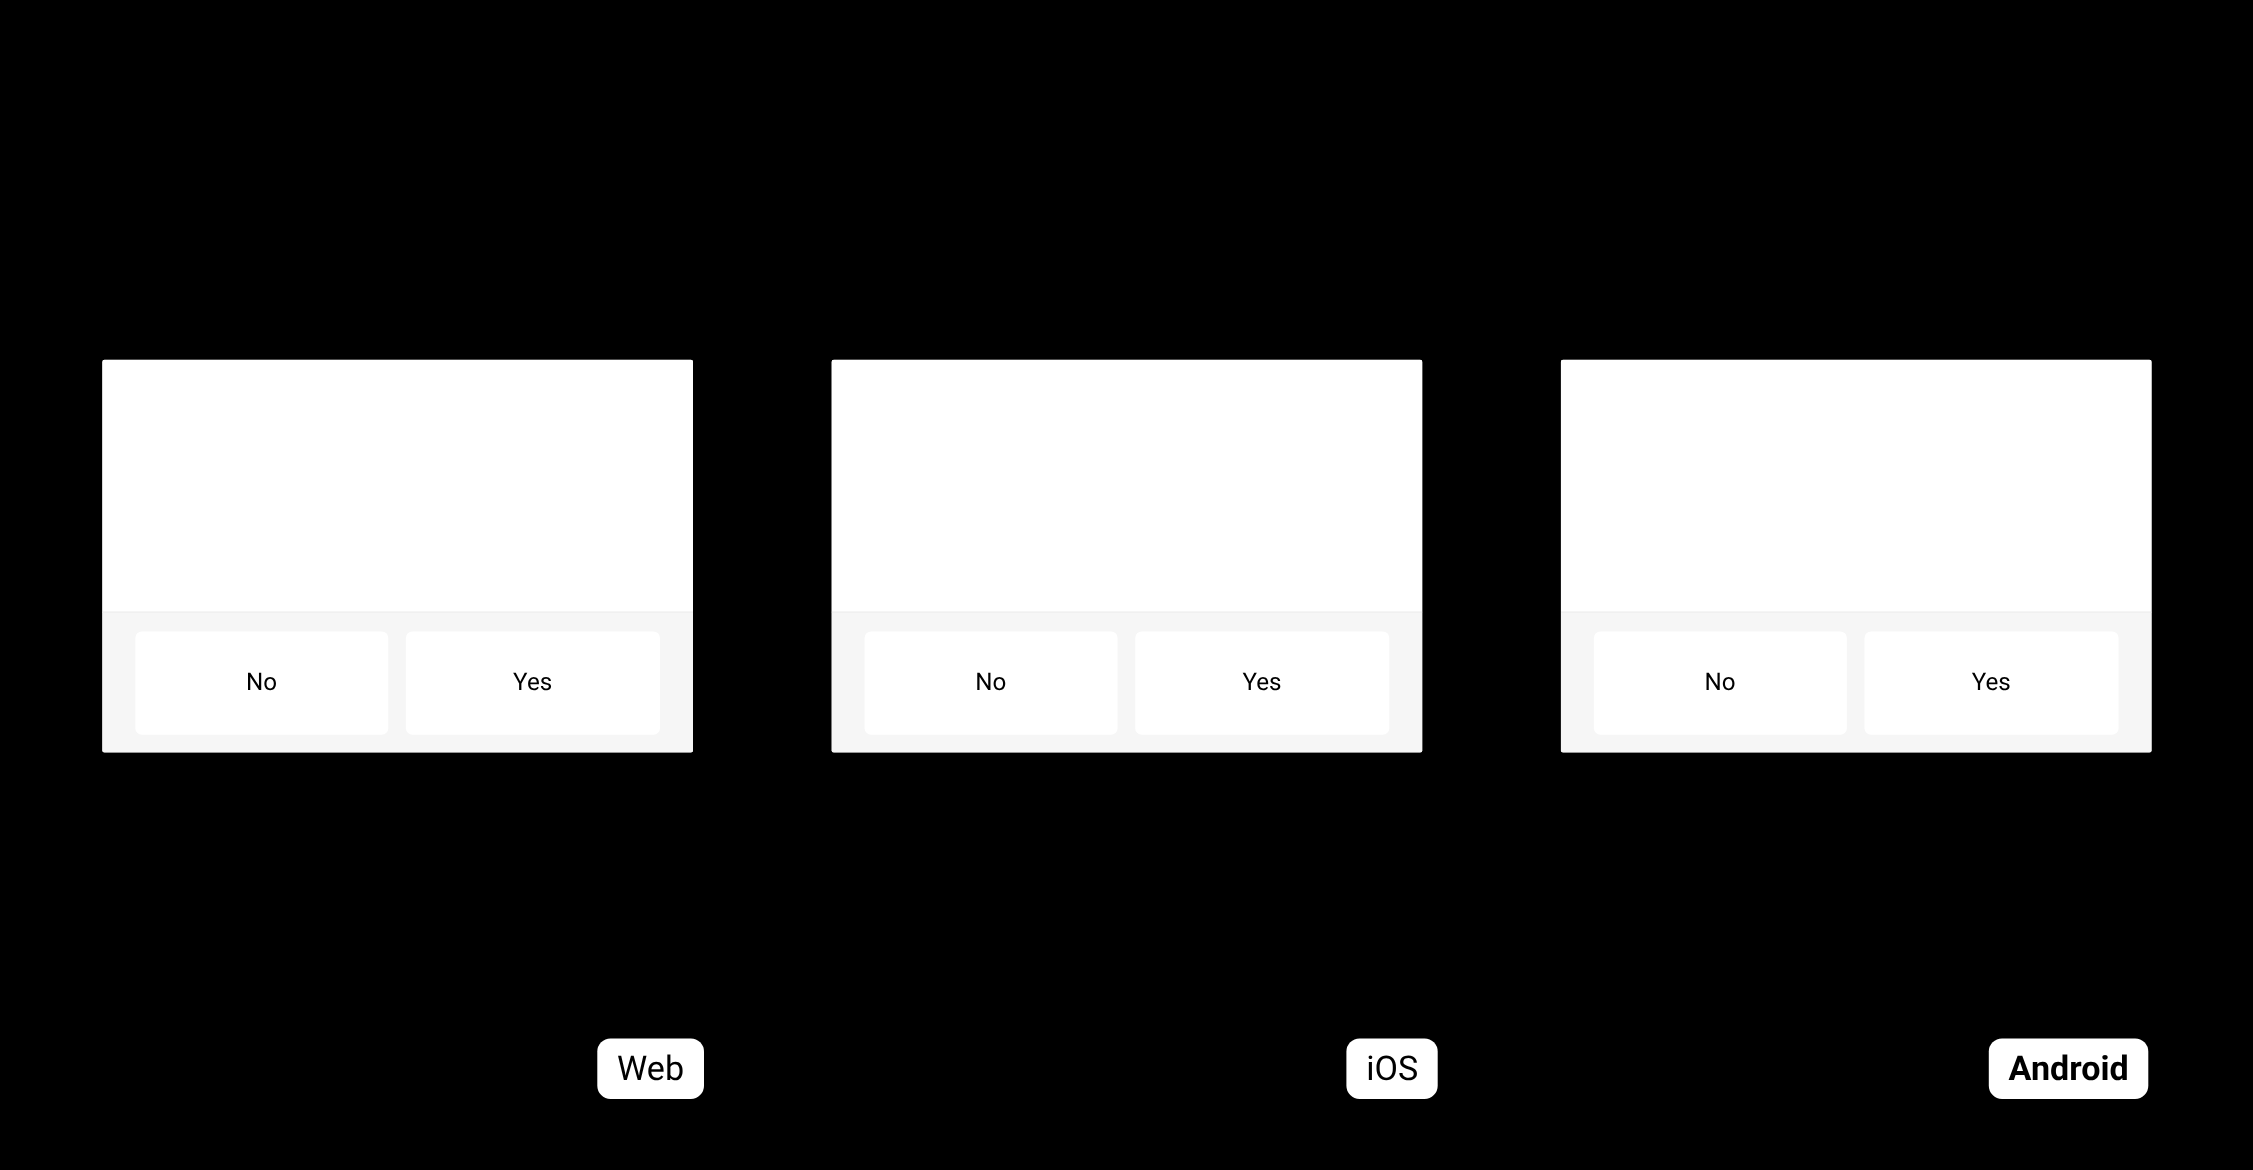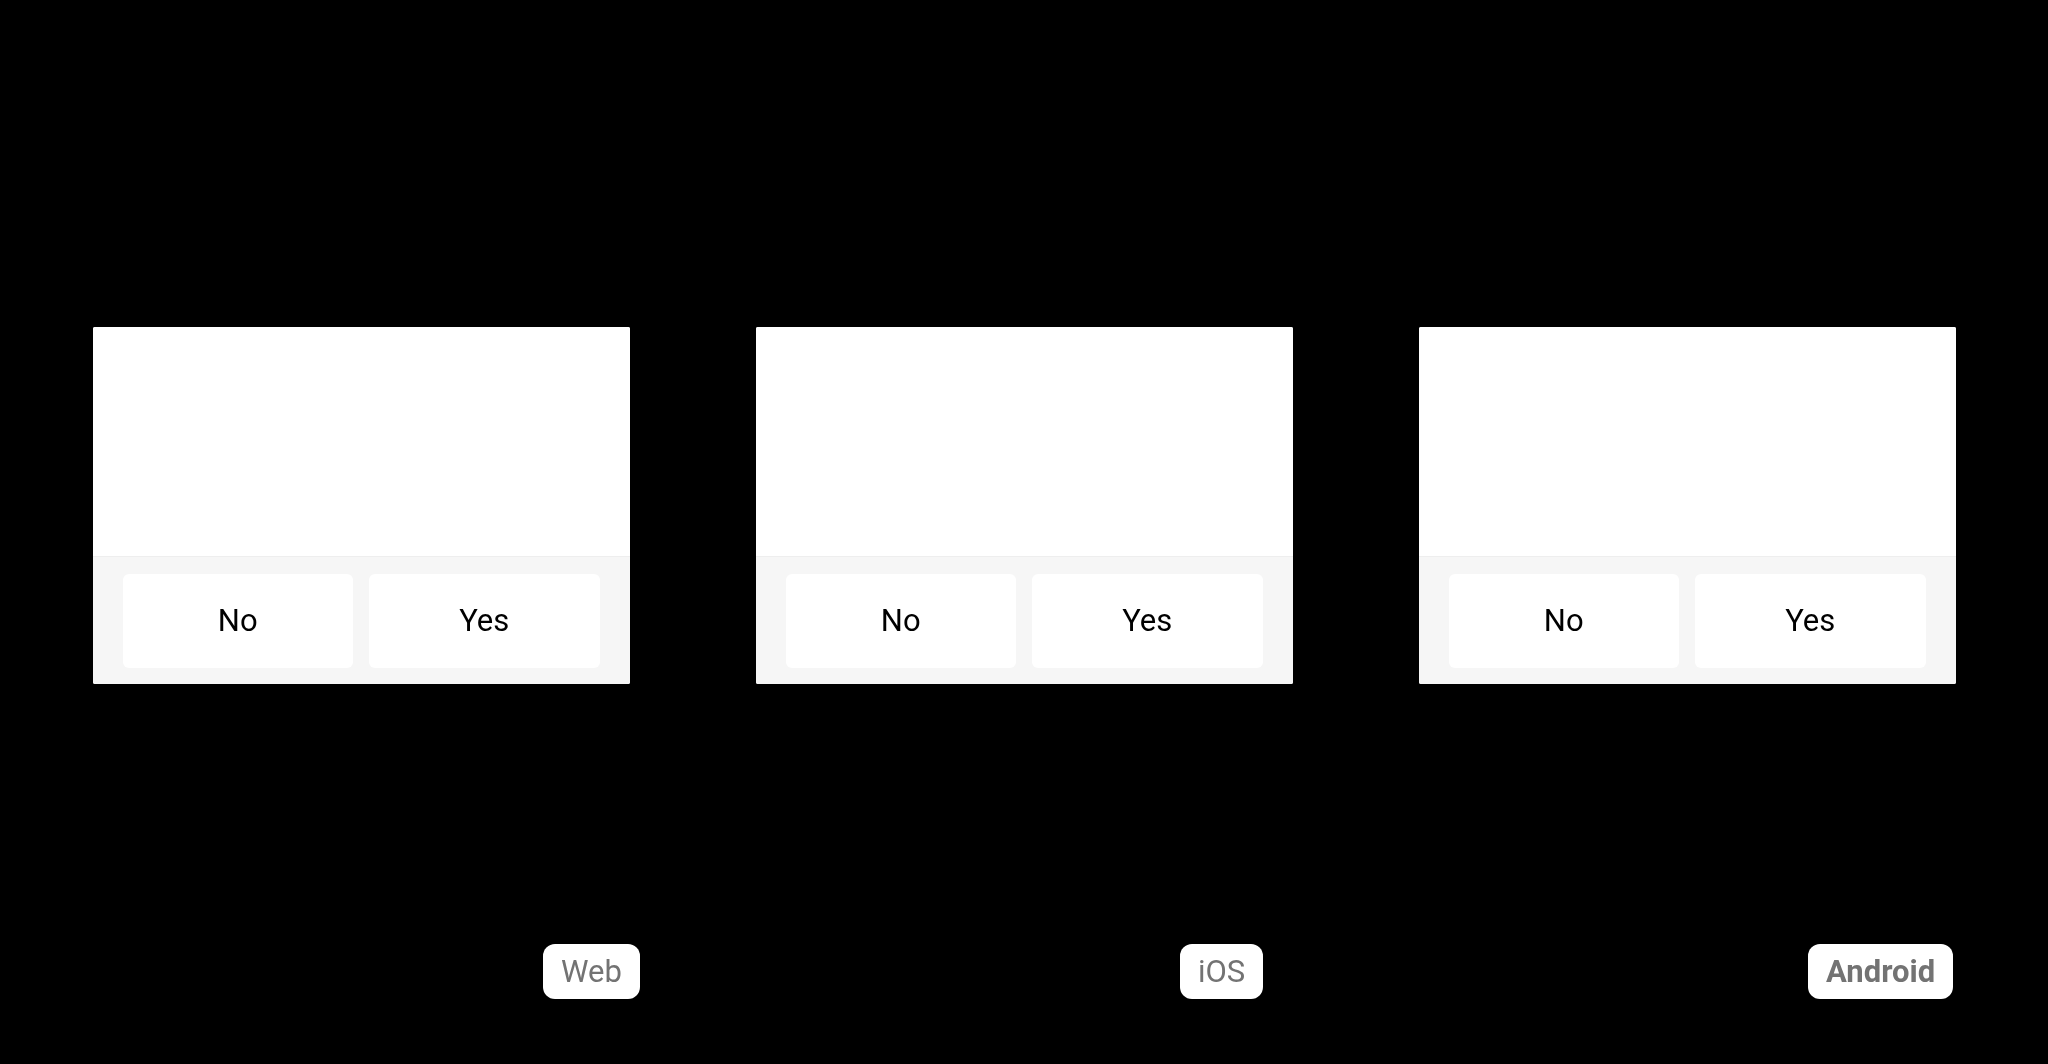--- a/index.html
+++ b/index.html
@@ -45,52 +45,52 @@
       justify-content: center;
       gap: 16px;
       padding: 0 30px;
     }
     .dialog-button {
       flex: 1;
       height: 94px;
       background: #ffffff;
       border: none;
       border-radius: 6px;
-      font-size: 31px;
+      font-size: 22px;
       color: #000000;
       cursor: pointer;
       display: flex;
       align-items: center;
       justify-content: center;
       font-family: inherit;
     }
     .labels-row {
       position: absolute;
       top: 944px;
       left: 0;
       width: 100%;
       height: 70px;
     }
     .platform-label {
       position: absolute;
       background: #ffffff;
       border-radius: 12px;
       padding: 12px 18px;
       font-size: 31px;
-      color: #737373;
+      color: #000000;
       display: inline-flex;
       align-items: center;
       justify-content: center;
       line-height: 1;
     }
     .label-web {
       left: 543px;
     }
     .label-ios {
-      left: 1180px;
+      left: 1224px;
     }
     .label-android {
       left: 1808px;
       font-weight: bold;
     }
   </style>
 </head>
 <body>
 
 <div class="panels-row">

